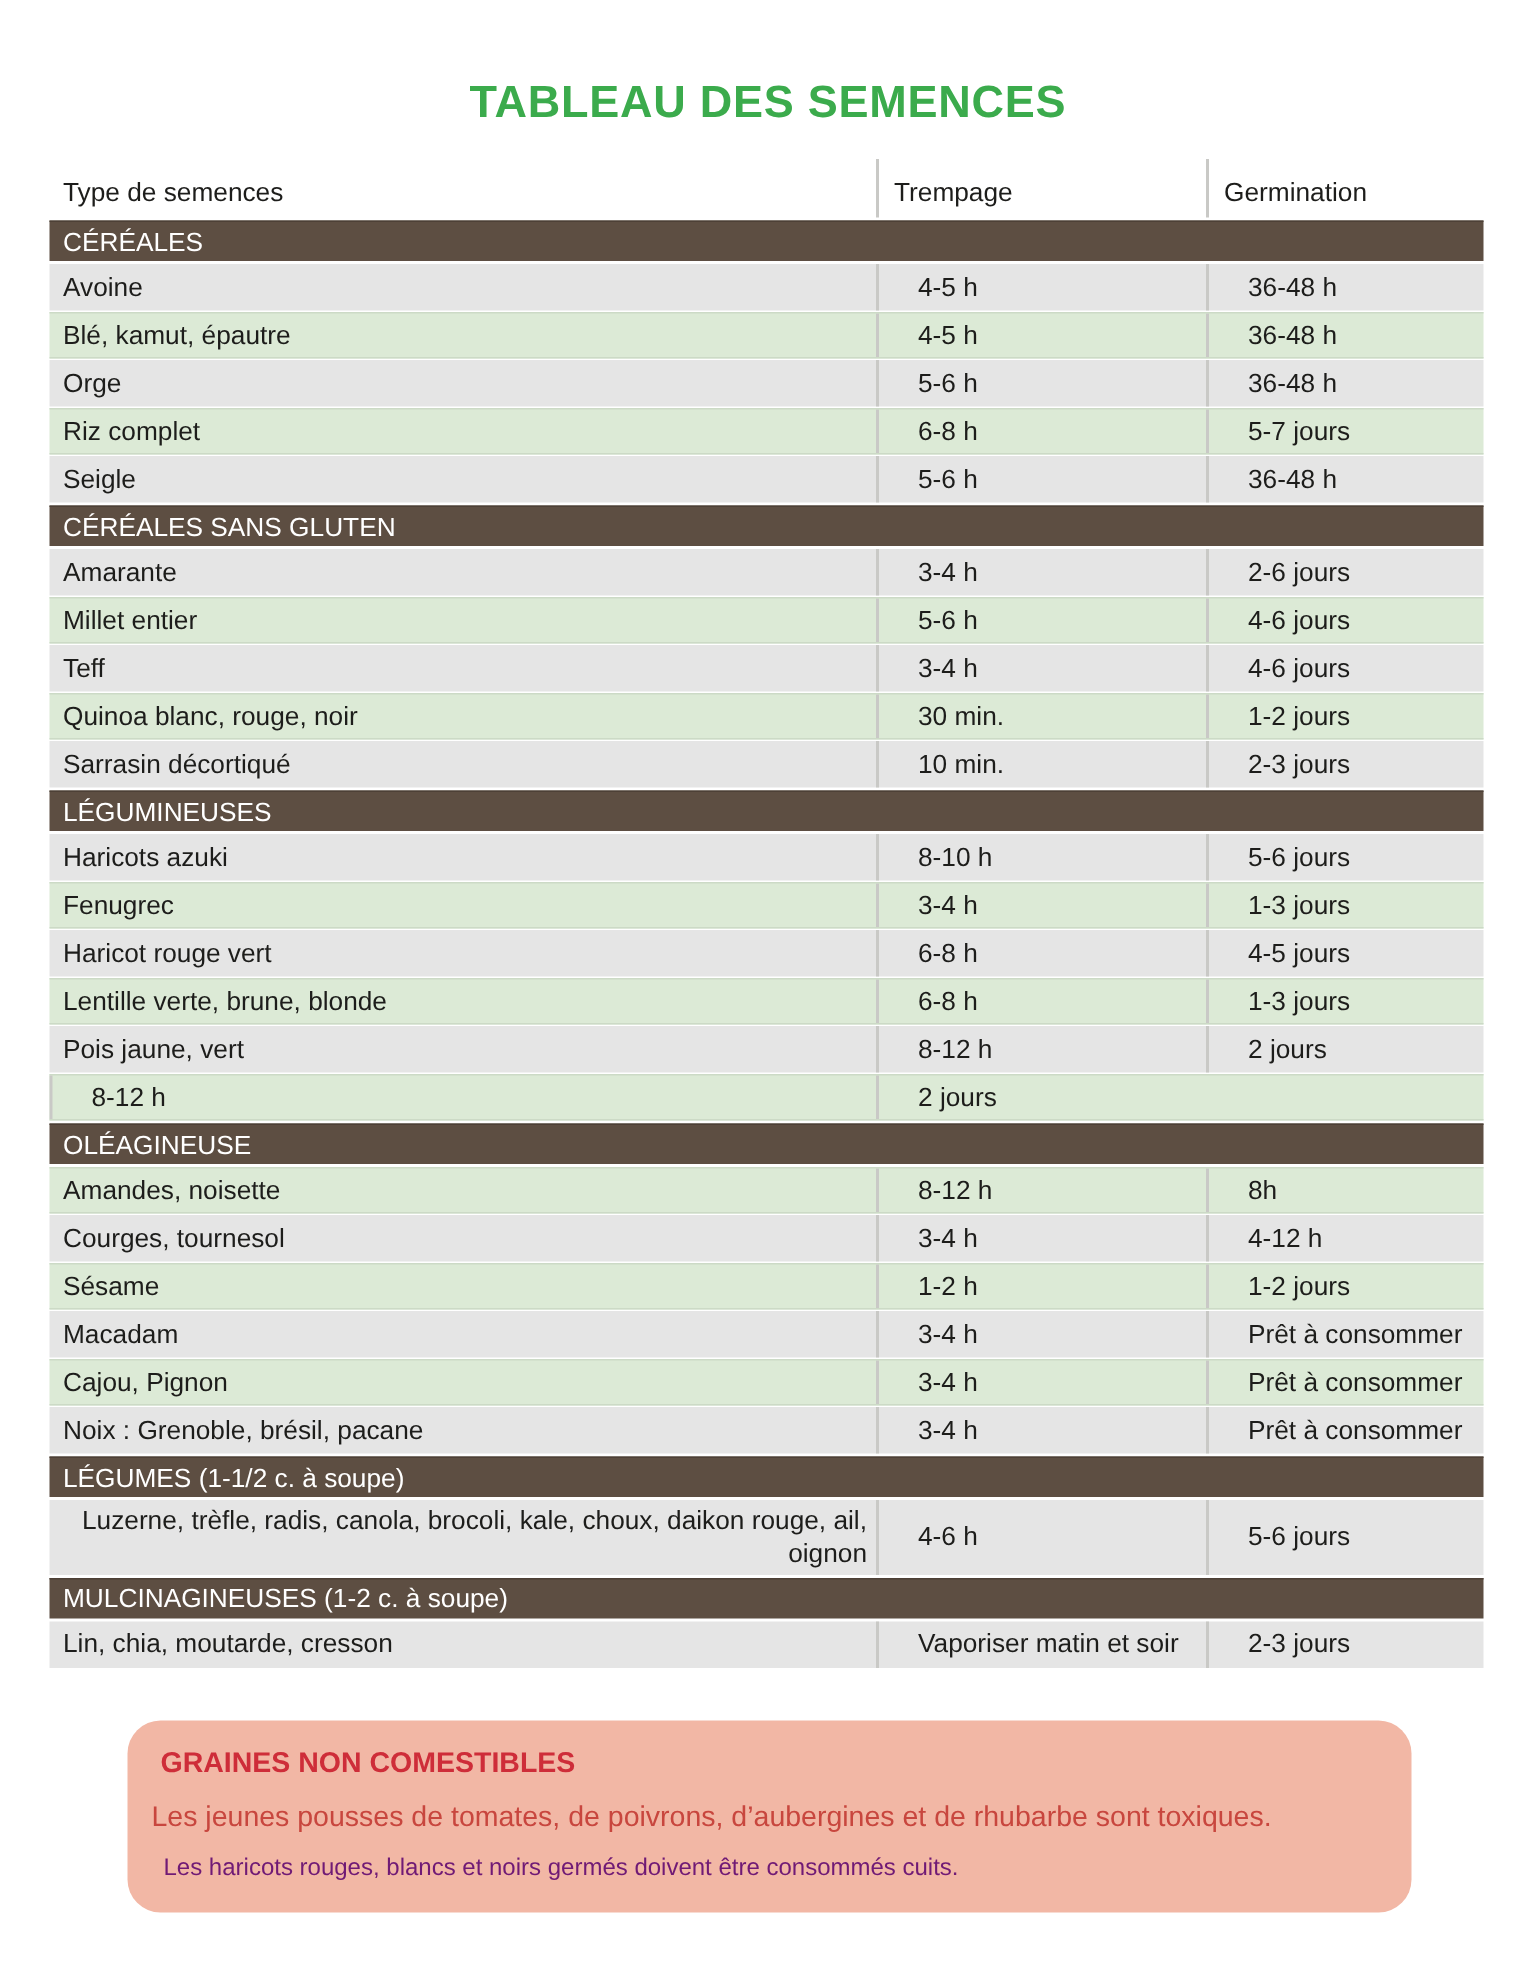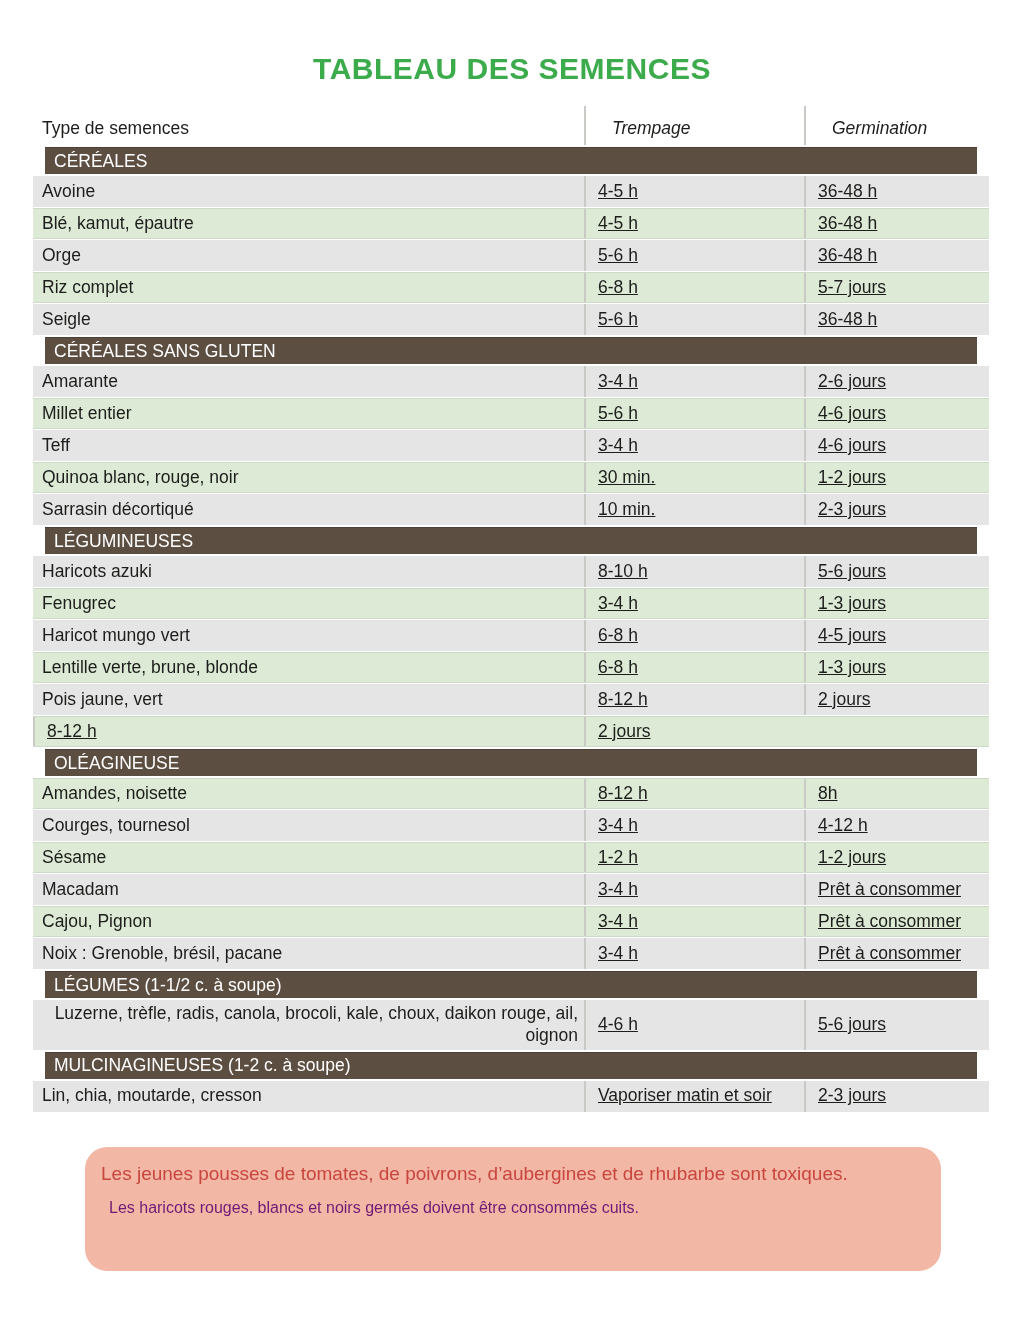--- a/index.html
+++ b/index.html
@@ -8,30 +8,30 @@
   .page { position:relative; width:1024px; height:1325px; background:#fff; overflow:hidden; }
 
   .title { position:absolute; top:52px; left:0; width:1024px; text-align:center;
     font-size:30px; font-weight:bold; letter-spacing:0.5px; color:#3bab4c; }
 
   .table { position:absolute; left:33px; top:106px; width:956px;text-align:right; }
 
   .header-row { display:grid; grid-template-columns:551px 220px 185px; height:39px; }
   .header-cell { display:flex; align-items:flex-end; padding:0 0 6px 9px;
     font-size:17.5px; color:#1d1d1b; }
-  .header-cell.c2, .header-cell.c3 { border-left:2px solid #c9c9c6; padding-left:26px;font-style:italic; }
+  .header-cell.c2, .header-cell.c3 { border-left:2px solid #c9c9c6; padding-left:10px; }
 
   .band { height:27px; background:#5d4e42; color:#ffffff; display:flex; align-items:center;
-    padding-left:9px; font-size:17.5px; margin:2px 12px; border-top:1px solid #4d4036; }
+    padding-left:9px; font-size:17.5px; margin:2px 0; border-top:1px solid #4d4036; }
 
   .row { display:grid; grid-template-columns:551px 220px 185px; min-height:31px;
     margin-bottom:1px; font-size:17.5px; background:#e5e5e5; }
   .row.green { background:#dcead6; border-top:1px solid #ccdac6; border-bottom:1px solid #ccdac6; }
   .cell { display:flex; align-items:center; padding:3px 6px 3px 9px; line-height:1.25; }
-  .cell.c2, .cell.c3 { border-left:2px solid #c9c9c6; padding-left:12px;text-decoration:underline; }
+  .cell.c2, .cell.c3 { border-left:2px solid #c9c9c6; padding-left:26px; }
 
   .warning-box { position:absolute; left:85px; top:1147px; width:856px; min-height:124px;
     background:#f2b7a5; border-radius:22px; padding:16px 20px 20px 14px; }
   .warning-title { font-size:19px; font-weight:bold; color:#ce2d39; margin:2px 0 14px 8px; }
   .warning-line1 { font-size:19px; color:#c8463e; margin:0 0 14px 2px; }
   .warning-line2 { font-size:16px; color:#701a75; margin:0 0 0 10px; }
 </style>
 </head>
 <body>
 
@@ -109,21 +109,21 @@
           <div class="cell c1">Haricots azuki</div>
           <div class="cell c2">8-10 h</div>
           <div class="cell c3">5-6 jours</div>
         </div>
         <div class="row green">
           <div class="cell c1">Fenugrec</div>
           <div class="cell c2">3-4 h</div>
           <div class="cell c3">1-3 jours</div>
         </div>
         <div class="row">
-          <div class="cell c1">Haricot mungo vert</div>
+          <div class="cell c1">Haricot rouge vert</div>
           <div class="cell c2">6-8 h</div>
           <div class="cell c3">4-5 jours</div>
         </div>
         <div class="row green">
           <div class="cell c1">Lentille verte, brune, blonde</div>
           <div class="cell c2">6-8 h</div>
           <div class="cell c3">1-3 jours</div>
         </div>
         <div class="row">
           <div class="cell c1">Pois jaune, vert</div>
@@ -180,17 +180,18 @@
         </div>
         <div class="row">
           <div class="cell c1">Lin, chia, moutarde, cresson</div>
           <div class="cell c2">Vaporiser matin et soir</div>
           <div class="cell c3">2-3 jours</div>
         </div>
       </div>
   </div>
 
   <div class="warning-box">
+    <div class="warning-title">GRAINES NON COMESTIBLES</div>
     <div class="warning-line1">Les jeunes pousses de tomates, de poivrons, d’aubergines et de rhubarbe sont toxiques.</div>
     <div class="warning-line2">Les haricots rouges, blancs et noirs germés doivent être consommés cuits.</div>
   </div>
 
 </div>
 
 </body></html>

